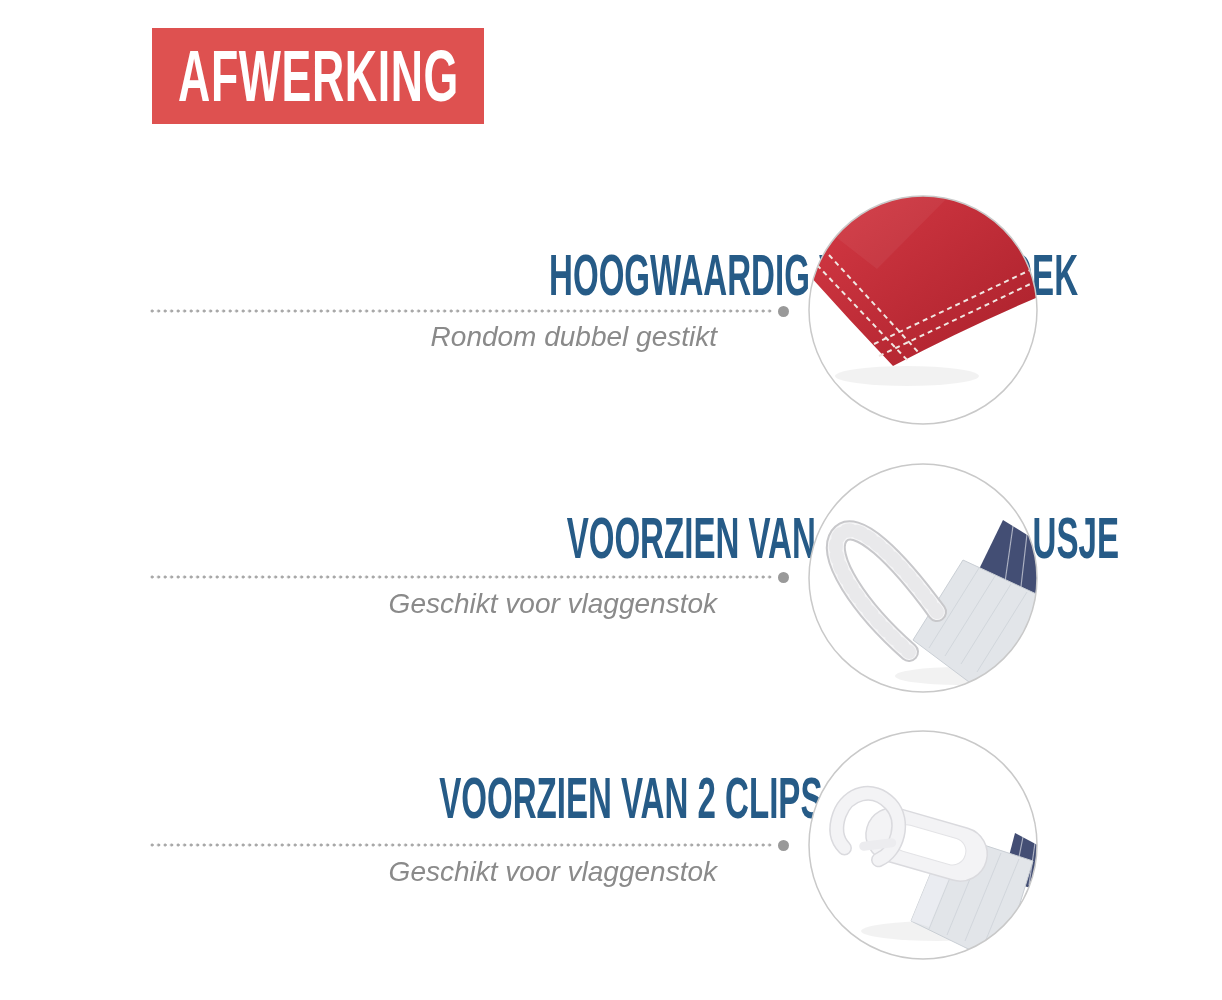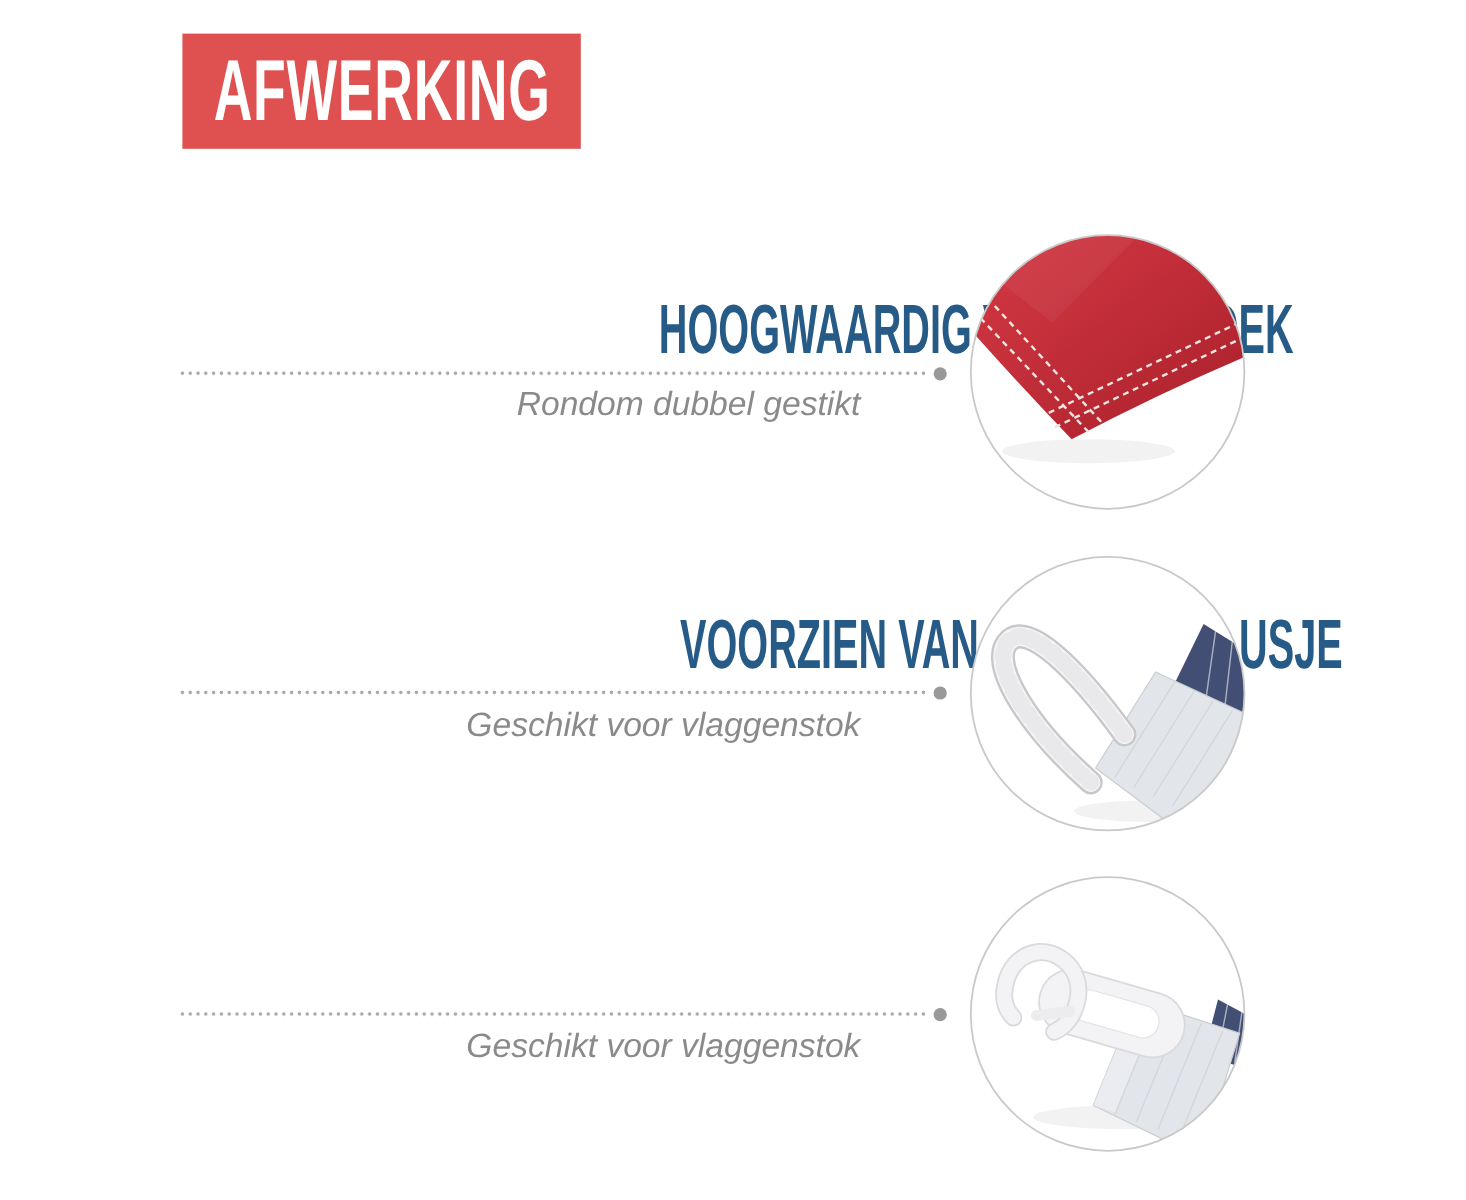--- a/index.html
+++ b/index.html
@@ -54,20 +54,23 @@
   <div class="enddot" style="top:306px"></div>
   <div class="subtitle" style="top:321px">Rondom dubbel gestikt</div>
 
   <div class="heading" style="top:509px">
     <span>VOORZIEN VAN KOORD EN LUSJE</span>
   </div>
   <div class="dotline" style="top:575px"></div>
   <div class="enddot" style="top:572px"></div>
   <div class="subtitle" style="top:588px">Geschikt voor vlaggenstok</div>
 
+  <div class="heading" style="top:769px">
+    <span>VOORZIEN VAN 2 CLIPS</span>
+  </div>
   <div class="dotline" style="top:843px"></div>
   <div class="enddot" style="top:840px"></div>
   <div class="subtitle" style="top:856px">Geschikt voor vlaggenstok</div>
 
   <svg class="photo" style="top:194px" viewBox="0 0 232 232">
     <defs>
       <clipPath id="clip1">
           <circle cx="116" cy="116" r="114"></circle>
         </clipPath>
       <linearGradient id="redg" x1="0" y1="0" x2="1" y2="1">

